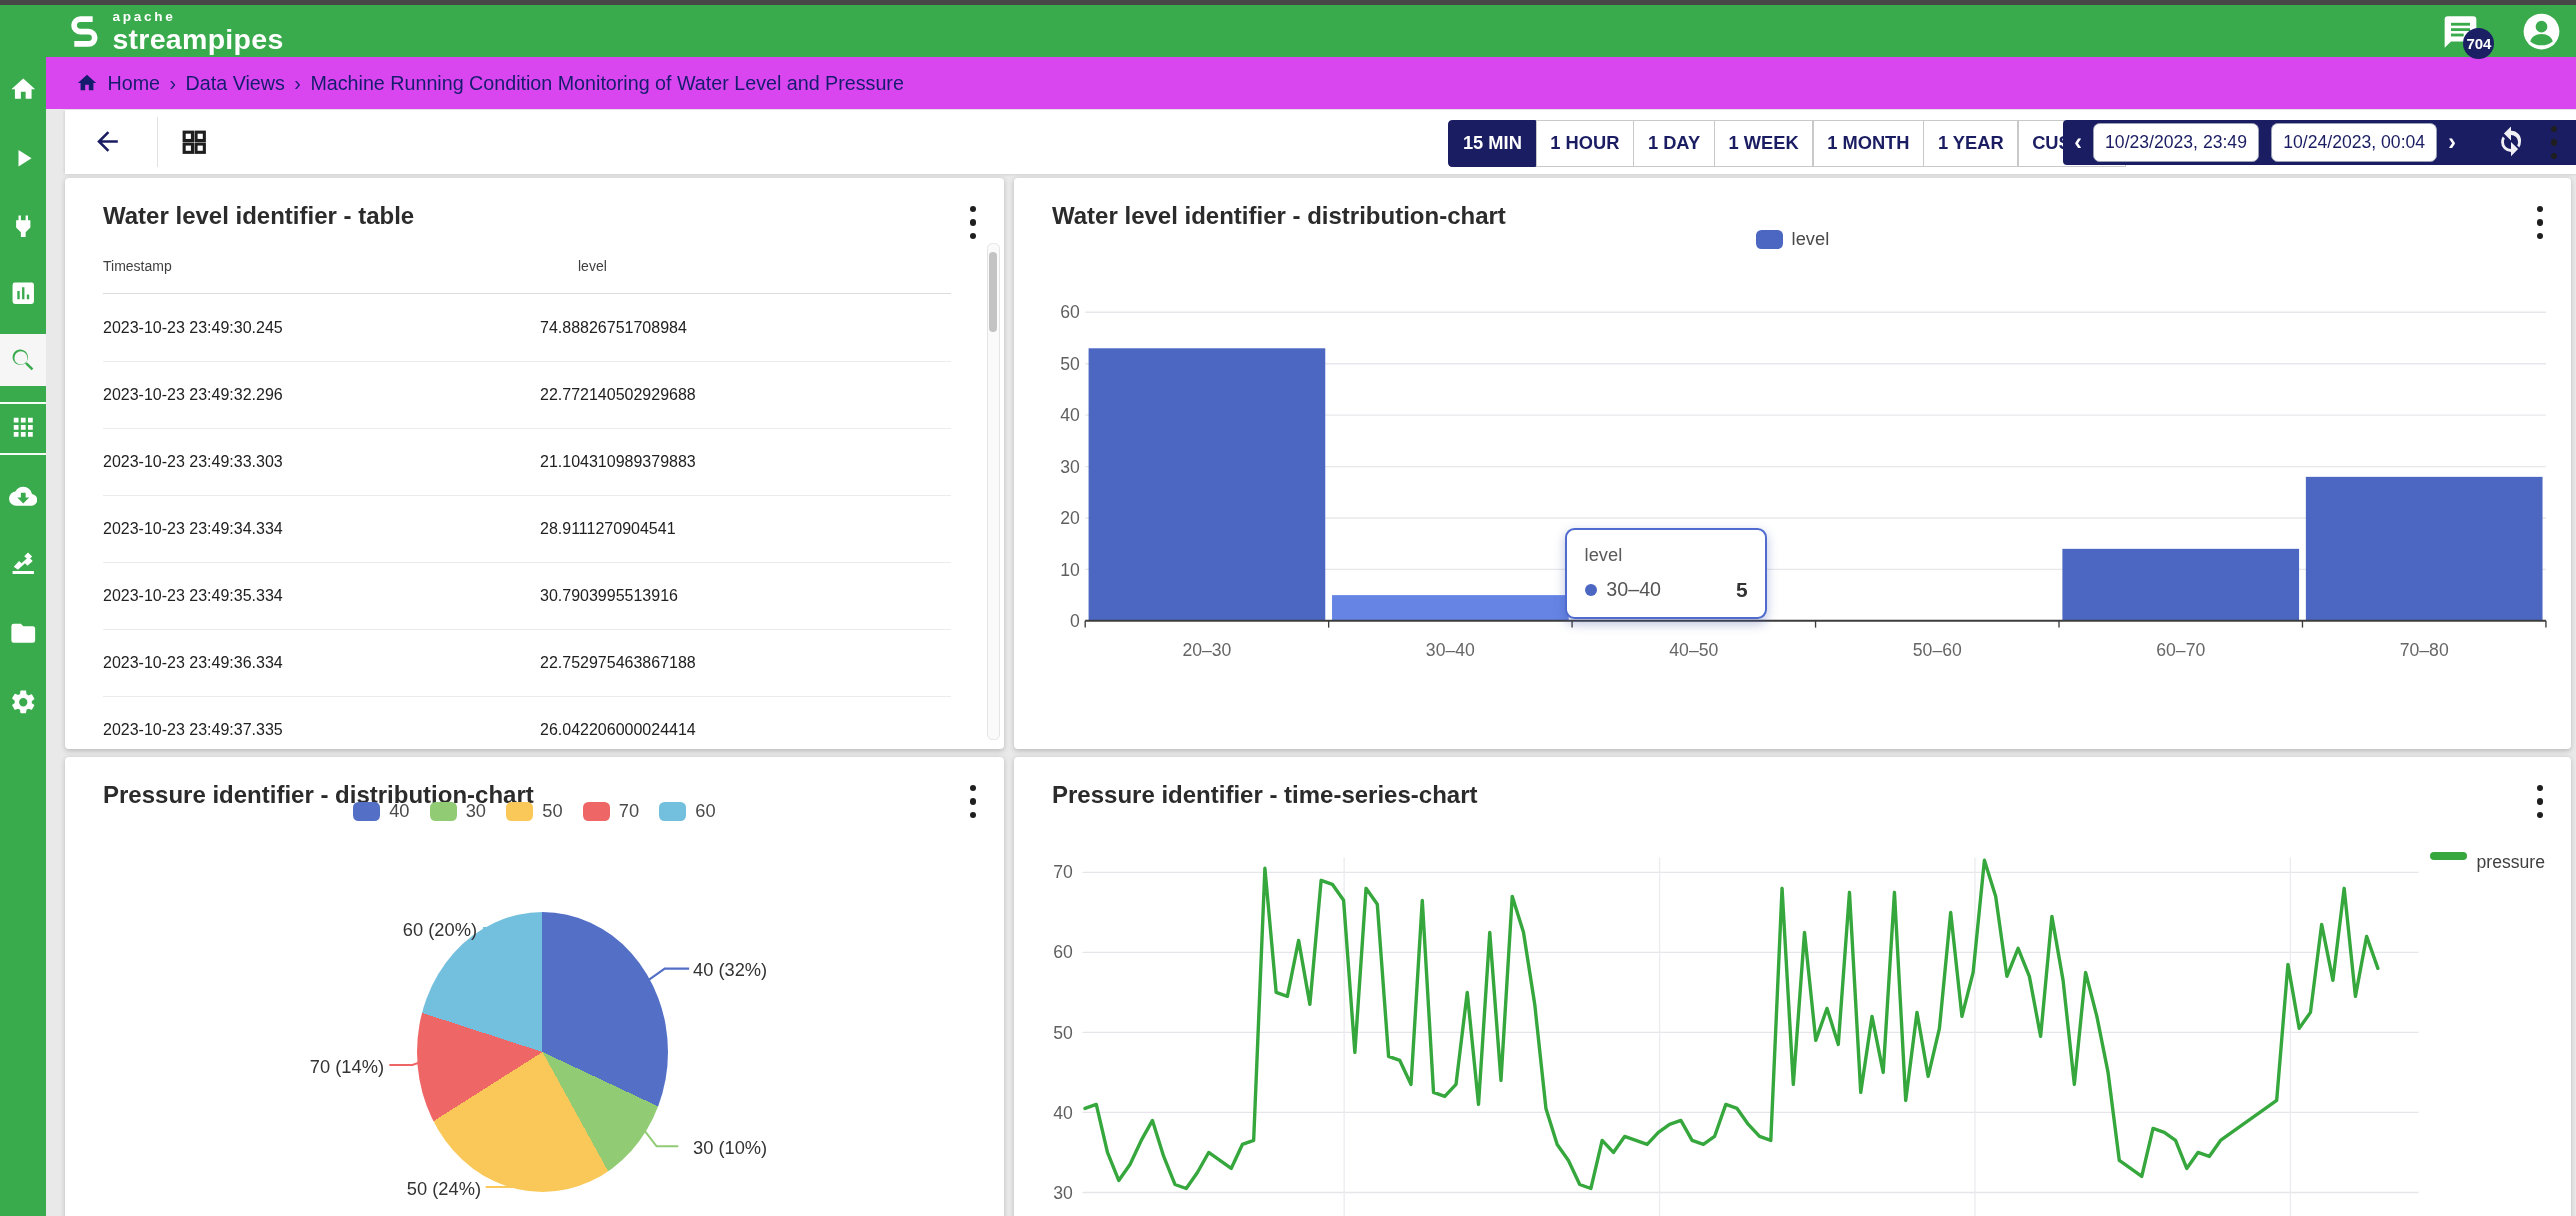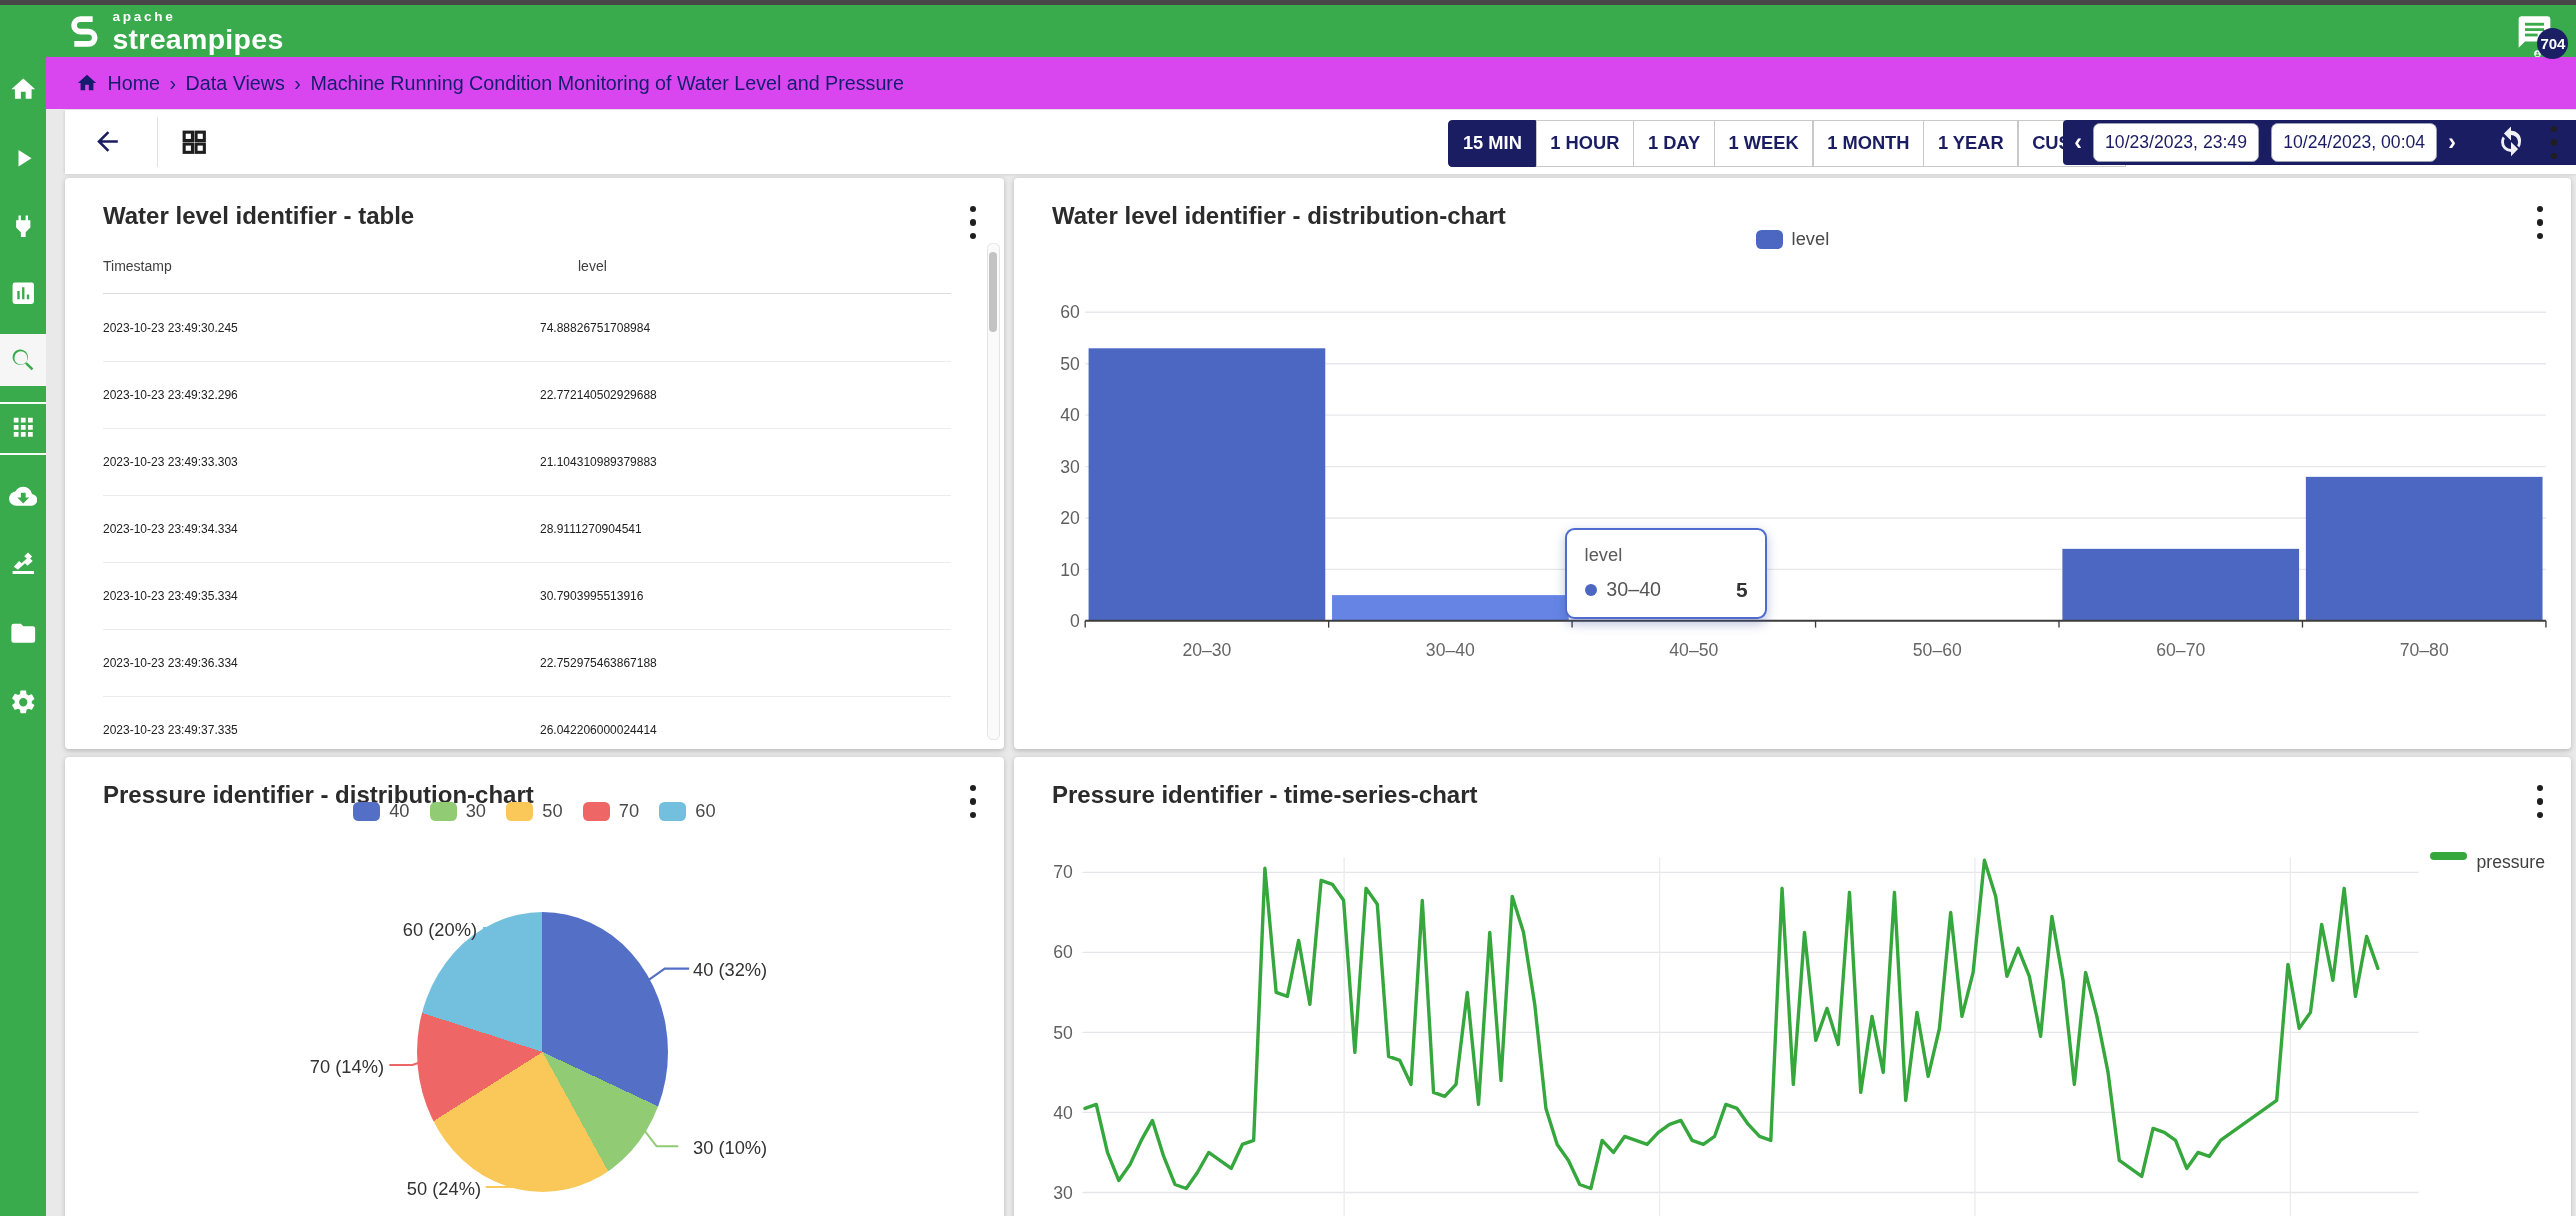--- a/index.html
+++ b/index.html
@@ -9,21 +9,21 @@
     -webkit-font-smoothing:antialiased;
   }
   
   .top-strip{position:absolute;left:0;top:0;width:2576px;height:5.4px;background:#474747;}
   .app-header{position:absolute;left:0;top:5.4px;width:2576px;height:52px;background:#3aab4c;}
   .logo{position:absolute;left:58px;top:1.4px;display:flex;align-items:center;color:#fff;}
   .logo-s{width:53px;height:49px;}
   .logo-text{display:flex;flex-direction:column;line-height:1;margin-left:1.4px;}
   .logo-apache{font-size:13.6px;font-weight:700;letter-spacing:2.7px;margin-bottom:1.4px;}
   .logo-name{font-size:28.5px;font-weight:700;letter-spacing:0.3px;}
-  .header-right{position:absolute;right:15px;top:0;height:52px;display:flex;align-items:center;gap:35px;flex-direction:column;}
+  .header-right{position:absolute;right:15px;top:0;height:52px;display:flex;align-items:center;gap:35px;}
   .badge{position:absolute;left:24.4px;top:23px;width:31px;height:31px;border-radius:50%;
     background:#1b2064;color:#fff;font-size:15px;font-weight:700;
     display:flex;align-items:center;justify-content:center;z-index:3;}
   
   .sidebar{position:absolute;left:0;top:57px;width:46px;height:1159px;background:#3aab4c;z-index:2;}
   .side-item{position:absolute;left:0;width:46px;height:52px;display:flex;align-items:center;justify-content:center;}
   .side-item svg{width:28.5px;height:28.5px;fill:#ffffff;}
   .side-item.active{background:#f6f6f6;}
   .side-item.active svg{fill:#3aab4c;}
   .side-sep{position:absolute;left:0;width:46px;height:2px;background:rgba(255,255,255,.95);}
@@ -62,21 +62,21 @@
   #panel-hist{left:1014px;top:178px;width:1557px;height:571px;}
   #panel-pie{left:65px;top:757px;width:939px;height:563px;}
   #panel-line{left:1014px;top:757px;width:1557px;height:563px;}
   .panel-title{position:absolute;left:38px;top:24.4px;font-size:24px;font-weight:700;color:#2b2b2b;}
   .panel .kebab{position:absolute;right:26px;top:27px;}
   
   .tbl-header{position:absolute;top:80px;font-size:14px;color:#3f3f3f;}
   .tbl-sep{position:absolute;left:38px;top:115px;width:848px;height:1.4px;background:#dcdcdc;}
   .tbl-rows{position:absolute;left:38px;top:117px;width:848px;}
   .tbl-row{height:66px;display:flex;align-items:center;border-bottom:0.7px solid #ececec;
-    font-size:12px;color:#212121;}
+    font-size:16px;color:#212121;}
   .tbl-c1{width:437px;}
   .vscroll{position:absolute;right:4.1px;top:65px;width:11px;height:495px;background:#fafafa;border:0.7px solid #e4e4e4;border-radius:5.4px;}
   .vthumb{position:absolute;left:0.7px;top:8.1px;width:8.1px;height:80px;background:#c3c3c3;border-radius:4.8px;}
   
   .legend-row{position:absolute;left:0;width:100%;display:flex;justify-content:center;align-items:center;gap:20.4px;}
   .legend-item{display:flex;align-items:center;gap:8.8px;font-size:18.3px;color:#4a4a4a;}
   .legend-swatch{width:27px;height:19px;border-radius:5.4px;}
   .line-legend{position:absolute;left:1416px;top:95px;display:flex;gap:9.5px;
     font-size:17.6px;color:#3f3f3f;}
   .line-swatch{width:37px;height:8.1px;border-radius:4.1px;background:#35a73c;}

